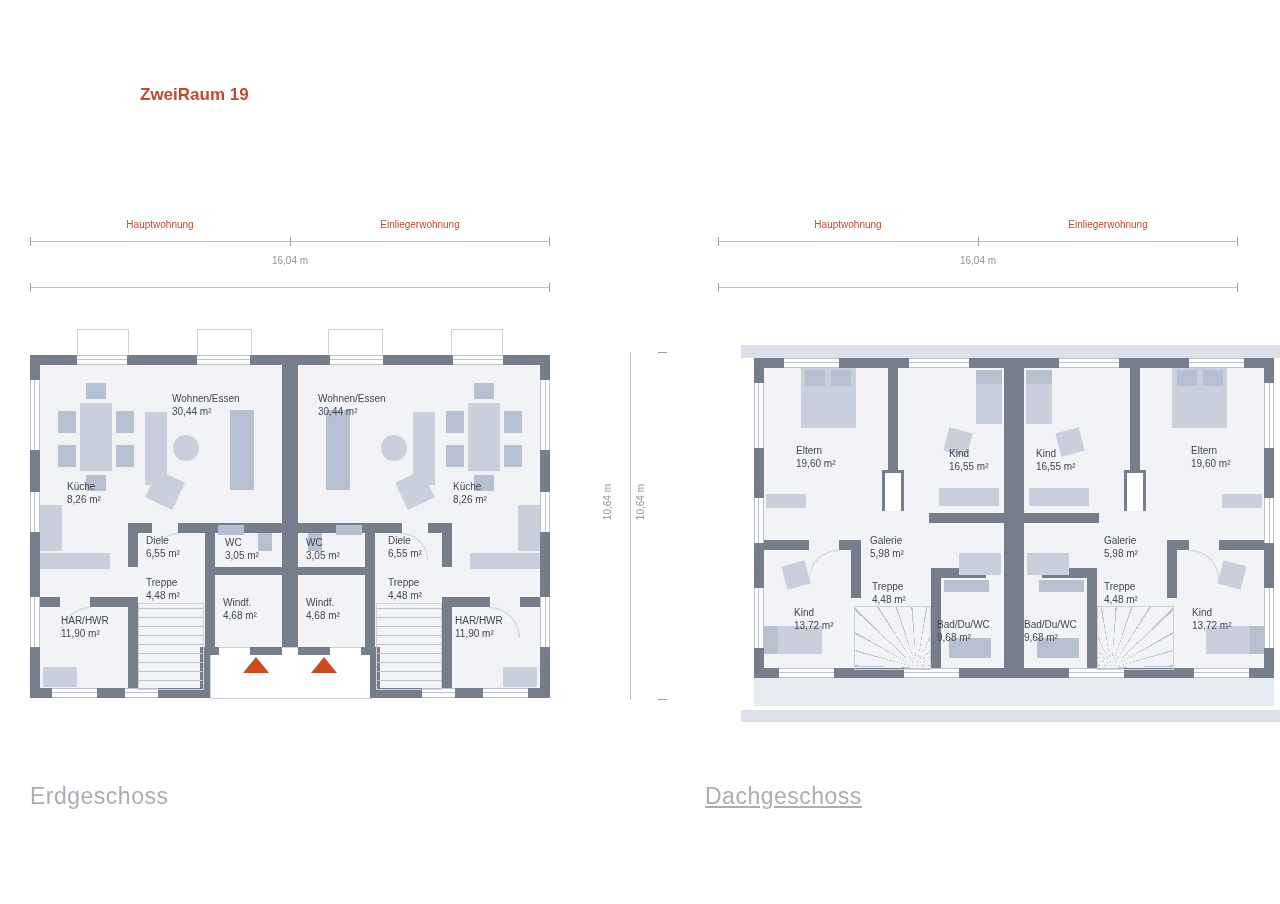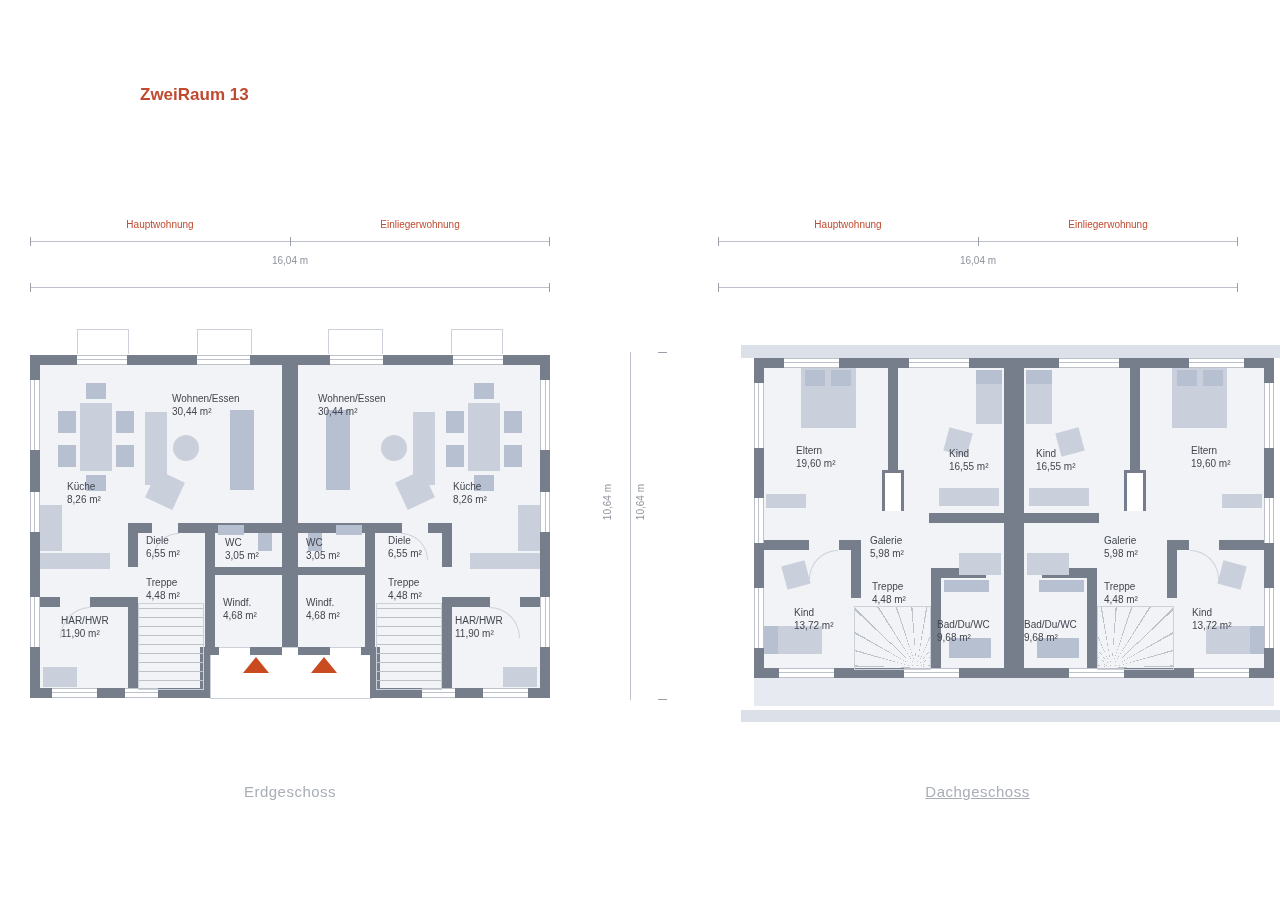--- a/index.html
+++ b/index.html
@@ -1,20 +1,20 @@
 <!DOCTYPE html>
 <html style="--accent: #c04a2f; --arrow: #c94b1f; --wall: #767e8b; --floor: #f2f3f7; --furniture: #c9d0dc; --furniture2: #b7c0d1; --line: #bcc1ca; --soft: #ccd1d9; --dimtext: #8e939c; --dimtick: #9aa0aa; --caption: #a9aeb6; --ink: #42464e; --band: #dce0e9; --strip: #e7eaf0;"><head>
 <meta charset="utf-8">
 <style>
   html,body{margin:0;padding:0;}
   .page{position:relative;width:1280px;height:904px;background:#fff;overflow:hidden;
         font-family:"Liberation Sans",sans-serif;}
   .abs{position:absolute;}
   .title{position:absolute;font-size:17px;font-weight:600;color:var(--accent);}
-  .caption{position:absolute;text-align:center;font-size:15px;color:var(--caption);letter-spacing:.5px;}
+  .caption{position:absolute;text-align:left;font-size:23px;color:var(--caption);letter-spacing:.5px;}
   
   .dimgroup{position:absolute;height:80px;}
   .sec-lbl{position:absolute;top:4px;font-size:10px;color:var(--accent);transform:translateX(-50%);white-space:nowrap;}
   .dline{position:absolute;height:1px;background:var(--line);left:0;right:0;}
   .tick-v{position:absolute;width:1px;height:9px;top:-4px;background:var(--dimtick);}
   .tick-h{position:absolute;height:1px;width:9px;left:-4px;background:var(--dimtick);}
   .dtext{position:absolute;font-size:10px;color:var(--dimtext);transform:translateX(-50%);white-space:nowrap;}
   .vdim-line{position:absolute;width:1px;background:var(--line);}
   .vdim-lbl{position:absolute;writing-mode:vertical-rl;transform:rotate(180deg);font-size:10px;color:var(--dimtext);white-space:nowrap;}
   
@@ -36,21 +36,21 @@
   .chimney{position:absolute;background:#fff;border:3px solid var(--wall);border-bottom:none;}
   .entry-arrow{position:absolute;width:0;height:0;border-left:13px solid transparent;border-right:13px solid transparent;border-bottom:16px solid var(--arrow);}
   .room-lbl{position:absolute;font-size:10px;line-height:12.5px;color:var(--ink);white-space:nowrap;}
   .room-lbl span{display:block;}
 </style>
 </head>
 <body>
 
 <div class="page">
 
-  <div class="title" style="left:140px;top:85px;">ZweiRaum 13</div>
+  <div class="title" style="left:140px;top:85px;">ZweiRaum 19</div>
 
   <div class="dimgroup" style="left:30px;top:215px;width:520px;">
     <span class="sec-lbl" style="left:130px;">Hauptwohnung</span>
     <span class="sec-lbl" style="left:390px;">Einliegerwohnung</span>
     <div class="dline" style="top:26px;">
       <div class="tick-v" style="left:0;"></div>
         <div class="tick-v" style="left:260px;"></div>
         <div class="tick-v" style="left:519px;"></div>
     </div>
     <div class="dtext" style="left:260px;top:40px;">16,04 m</div>

